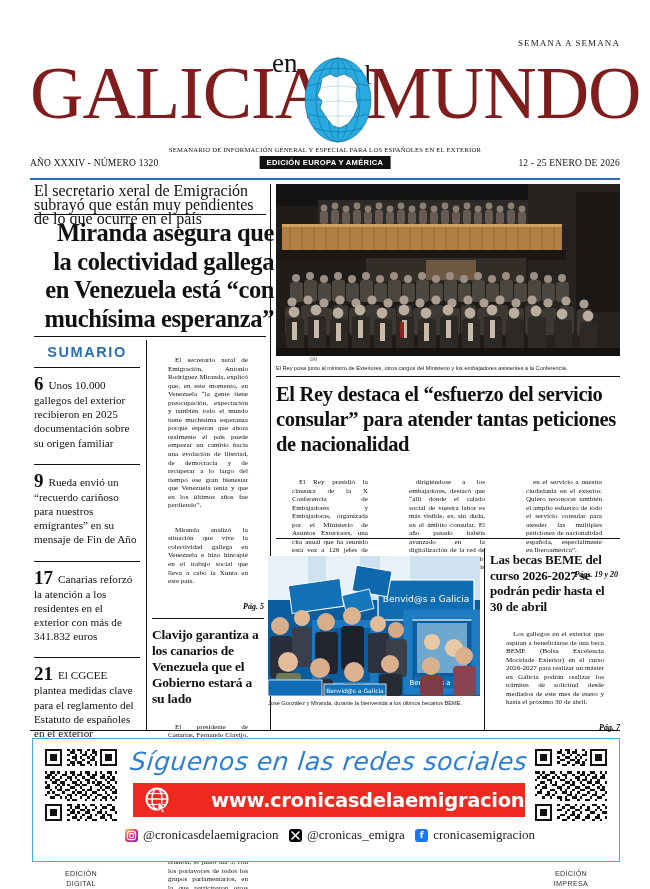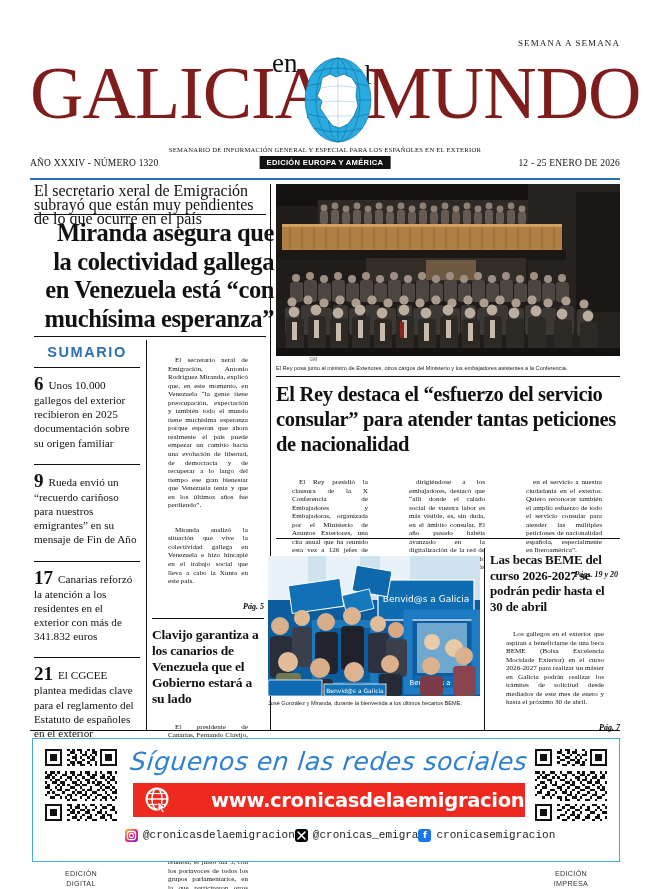--- a/index.html
+++ b/index.html
@@ -242,21 +242,21 @@
     margin-left:8px;
   }
   .social-row{
     position:absolute;left:92px;top:86px;width:410px;height:20px;
     display:flex;align-items:center;justify-content:space-between;
   }
   .soc{display:flex;align-items:center;gap:5px;}
   .soc .ico{width:13px;height:13px;border-radius:3px;flex:0 0 13px;
     display:flex;align-items:center;justify-content:center;}
   .soc .handle{
-    font-family:Liberation Mono, monospace;font-size:11px;color:#222;
+    font-family:Liberation Serif, serif;font-size:13px;color:#222;
   }
   .ico-ig{background:linear-gradient(135deg,#f9ce34 0%,#ee2a7b 50%,#6228d7 100%);}
   .ico-x{background:#000;}
   .ico-fb{background:#1877f2;}
   .ico-glyph{font-family:"DejaVu Sans", sans-serif;font-size:9px;color:#fff;font-weight:bold;line-height:1;}
 </style>
 </head>
 <body>
 
 <div class="page">

